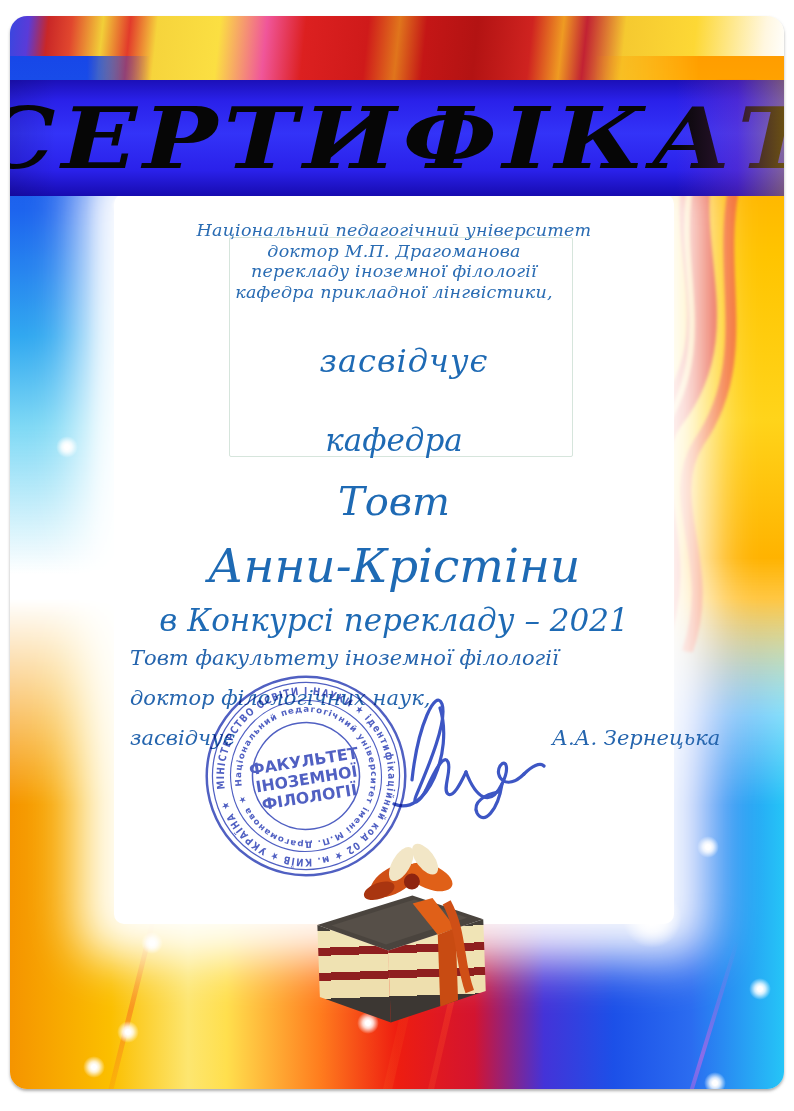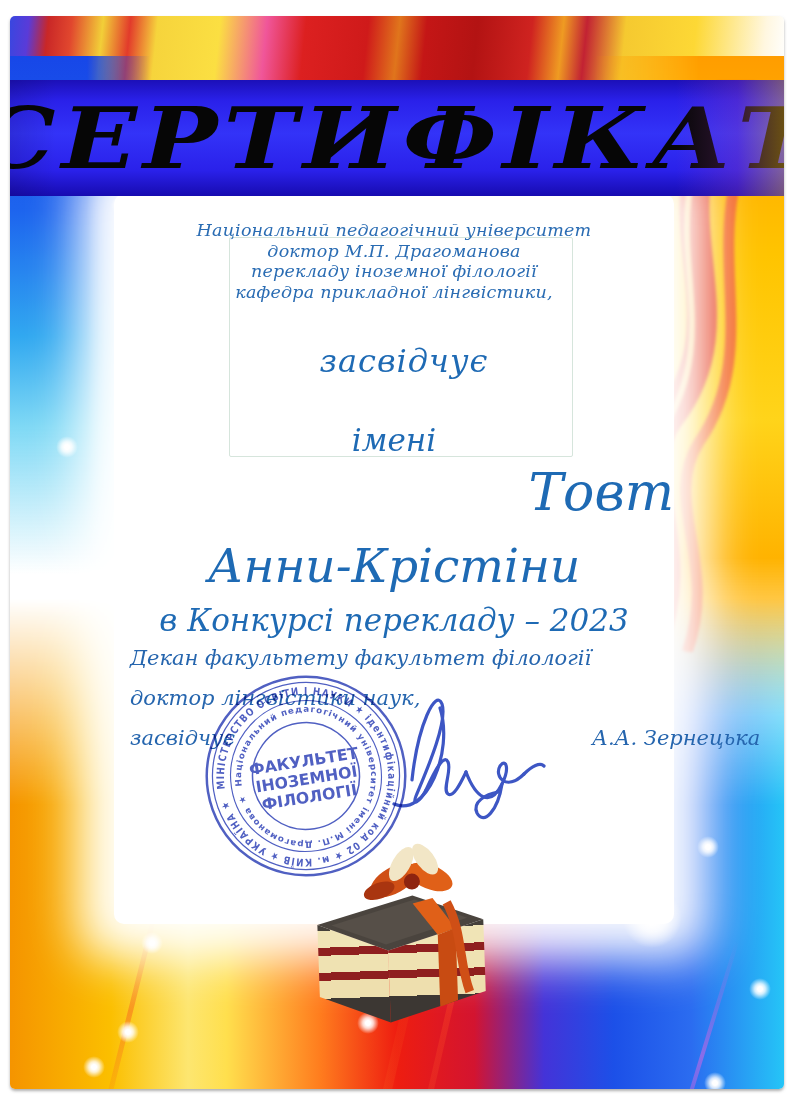--- a/index.html
+++ b/index.html
@@ -1,19 +1,19 @@
 <!DOCTYPE html>
 <html><head>
 <meta charset="utf-8">
 <style>
   html,body{margin:0;padding:0;background:#ffffff;}
   body{font-family:"DejaVu Serif","Liberation Serif",serif;}
   .page{position:relative;width:794px;height:1111px;background:#ffffff;overflow:hidden;}
   .art{position:absolute;left:10px;top:16px;width:774px;height:1073px;background:#ffffff;
-       border-radius:5px;overflow:hidden;box-shadow:0 2px 3px rgba(110,110,110,.55);}
+       border-radius:17px;overflow:hidden;box-shadow:0 2px 3px rgba(110,110,110,.55);}
   .abs{position:absolute;}
   
   .bg-top-rays{left:0;top:0;width:100%;height:66px;z-index:1;
     background:linear-gradient(96deg,#3847e0 0%,#5a3bd8 2.5%,#c92727 5%,#e1472e 8%,
       #f2cf38 12%,#e23b2b 15.5%,#f6d43c 19%,#fbdf42 27%,#f0569a 33%,#dc2020 38%,
       #cf1a1a 46%,#e0751c 50%,#c41616 53.5%,#b31313 60%,#cf2320 67%,#ef9b22 71%,
       #c22233 74%,#f5c930 79%,#fdd835 88%,#fff7e0 97%,#ffffff 100%);}
   .bg-left{left:0;top:40px;width:140px;height:700px;z-index:1;
     background:linear-gradient(180deg,#1747e8 0%,#1d64ee 22%,#31a8f0 40%,#7fd9f5 53%,
       rgba(255,255,255,0) 74%);
@@ -57,26 +57,26 @@
     font-size:84px;color:#060606;letter-spacing:5px;transform:scaleX(1.18);white-space:nowrap;}
   
   .content{left:104px;top:178px;width:560px;height:730px;z-index:5;text-align:center;
     color:#1e6ab4;font-style:italic;}
   .inst-box{position:absolute;left:115px;top:43px;width:342px;height:218px;
     border:1px solid #d6e5dc;border-radius:2px;background:rgba(255,255,255,.55);}
   .inst{position:absolute;left:0;top:26px;width:100%;font-size:17.5px;line-height:20.5px;
     color:#2a6cb3;letter-spacing:.2px;}
   .certifies{position:absolute;left:10px;top:148px;width:100%;font-size:32px;letter-spacing:1px;}
   .participation{position:absolute;left:0;top:228px;width:100%;font-size:31px;}
-  .name1{position:absolute;left:0;top:268px;width:100%;font-size:52px;text-align:right;}
+  .name1{position:absolute;left:0;top:284px;width:100%;font-size:40px;}
   .name2{position:absolute;left:0;top:344px;width:100%;font-size:47px;font-style:italic;}
   .event{position:absolute;left:0;top:408px;width:100%;font-size:31px;}
   .dean{position:absolute;left:16px;top:452px;text-align:left;font-size:21px;color:#2565ae;}
   .dean div{height:40px;}
-  .sig-name{position:absolute;left:438px;top:532px;font-size:21px;color:#2565ae;white-space:nowrap;margin-left:40px;}
+  .sig-name{position:absolute;left:438px;top:532px;font-size:21px;color:#2565ae;white-space:nowrap;}
   
   .stamp{left:191px;top:655px;width:210px;height:210px;z-index:6;opacity:.92;
     mix-blend-mode:multiply;transform:rotate(-9deg);}
   .signature{left:372px;top:664px;width:170px;height:150px;z-index:6;mix-blend-mode:multiply;}
   .books{left:286px;top:816px;width:212px;height:200px;z-index:6;}
 </style>
 </head>
 <body>
 
 <div class="page">
@@ -122,27 +122,27 @@
 
     <div class="abs content">
       <div class="inst-box"></div>
       <div class="inst">
         <div>Національний педагогічний університет</div>
         <div>доктор М.П. Драгоманова</div>
         <div>перекладу іноземної філології</div>
         <div>кафедра прикладної лінгвістики,</div>
       </div>
       <div class="certifies">засвідчує</div>
-      <div class="participation">імені</div>
+      <div class="participation">кафедра</div>
       <div class="name1">Товт</div>
       <div class="name2">Анни-Крістіни</div>
-      <div class="event">в Конкурсі перекладу – 2023</div>
+      <div class="event">в Конкурсі перекладу – 2021</div>
       <div class="dean">
-        <div>Декан факультету факультет філології</div>
-        <div>доктор лінгвістики наук,</div>
+        <div>Товт факультету іноземної філології</div>
+        <div>доктор філологічних наук,</div>
         <div>засвідчує</div>
       </div>
       <div class="sig-name">А.А. Зернецька</div>
     </div>
 
     <svg class="abs stamp" viewBox="0 0 220 220">
       <defs>
         <path id="rgOuter" d="M 24 110 A 86 86 0 1 1 24 111.6" fill="none"></path>
         <path id="rgInner" d="M 42 110 A 68 68 0 1 1 42 111.6" fill="none"></path>
       </defs>

